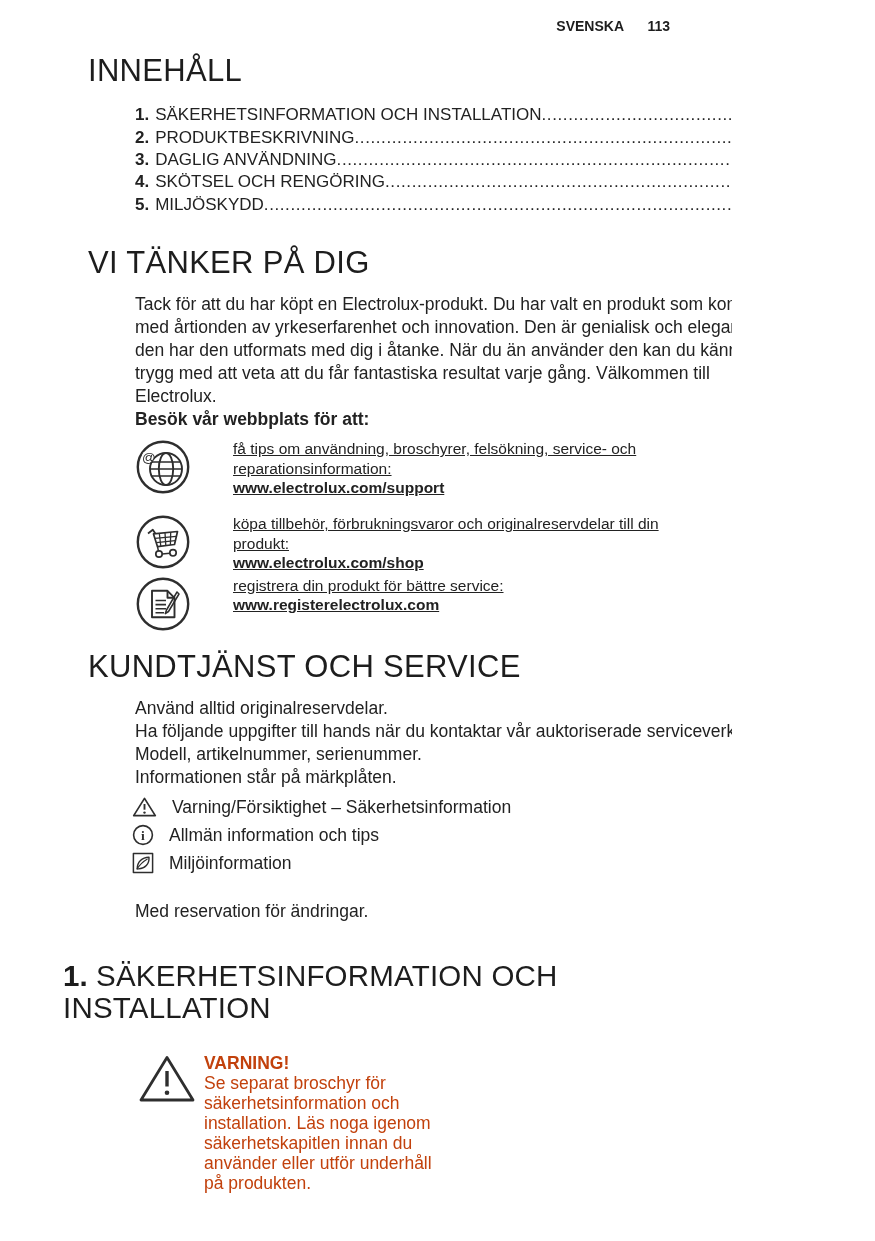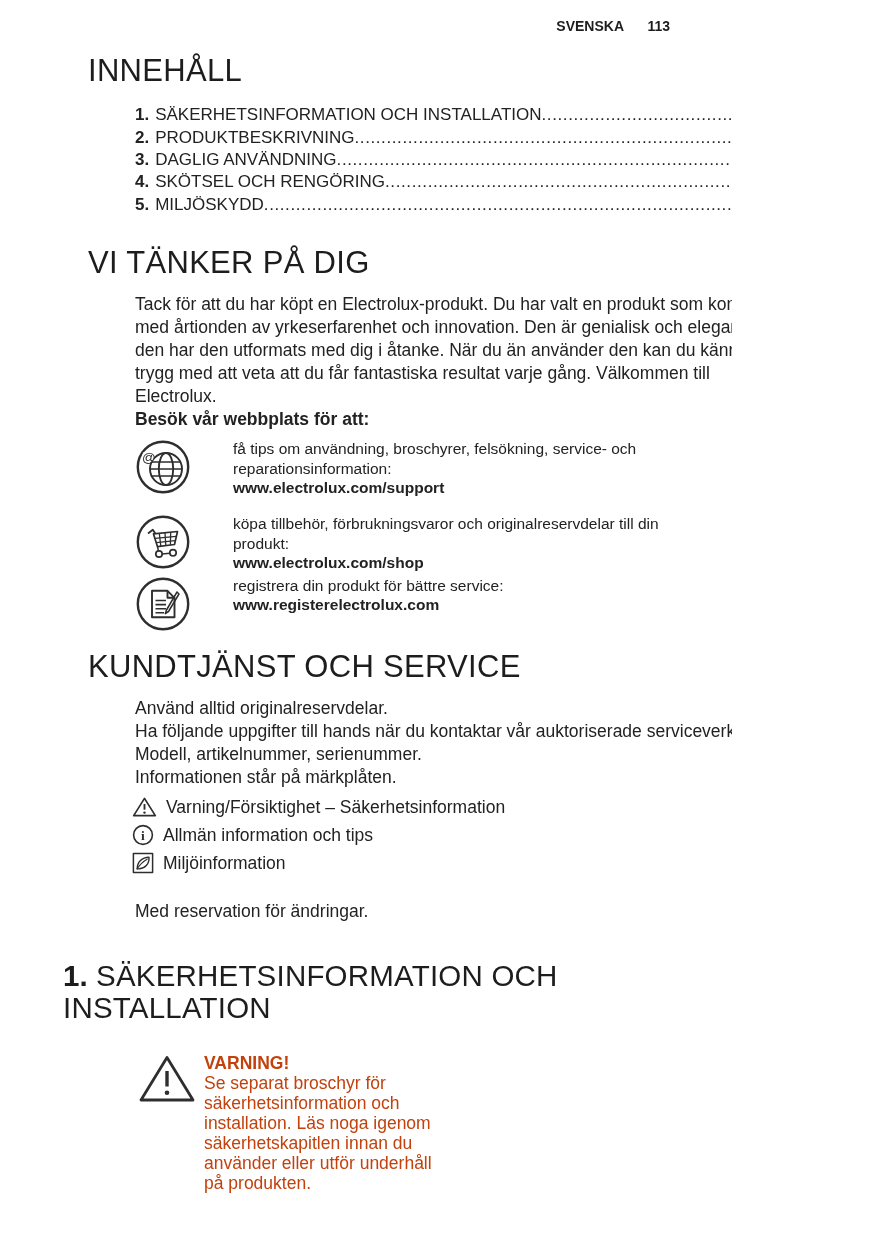--- a/index.html
+++ b/index.html
@@ -38,29 +38,29 @@
   .intro p{margin:0;width:655px;}
   .bold{font-weight:bold;}
   
   .links{margin:8px 0 0 47px;}
   .link-row{
     display:grid;grid-template-columns:56px 1fr;column-gap:42px;
     align-items:start;margin-bottom:3px;
     font-size:15.5px;line-height:19.6px;color:#222;
   }
   .link-row.spaced{margin-top:16px;}
-  .link-text{max-width:575px;}
+  .link-text{max-width:575px;text-decoration:underline;}
   .link-text p{margin:0;}
   .circle-icon{display:block;}
   
   .service-body{margin:13px 0 0 47px;font-size:17.5px;line-height:23px;}
   .service-body p{margin:0;}
   .service-body .mid{width:640px;}
   .legend{margin:7px 0 0 44px;}
-  .legend-row{display:flex;align-items:flex-start;gap:9px;font-size:17.5px;line-height:23px;margin-bottom:5px;color:#222;}
+  .legend-row{display:flex;align-items:flex-start;gap:15px;font-size:17.5px;line-height:23px;margin-bottom:5px;color:#222;}
   .legend-row .lg-ic{flex:0 0 auto;display:block;}
   .note{margin:26px 0 0 47px;font-size:17.5px;color:#222;}
   
   .section-h{margin:38px 0 0 -25px;font-size:29.5px;letter-spacing:.2px;}
   .section-h .num{font-weight:bold;margin-right:8px;}
   
   .warnbox{
     margin:28px 0 0 50px;
     display:grid;grid-template-columns:58px 1fr;column-gap:8px;align-items:start;
   }

